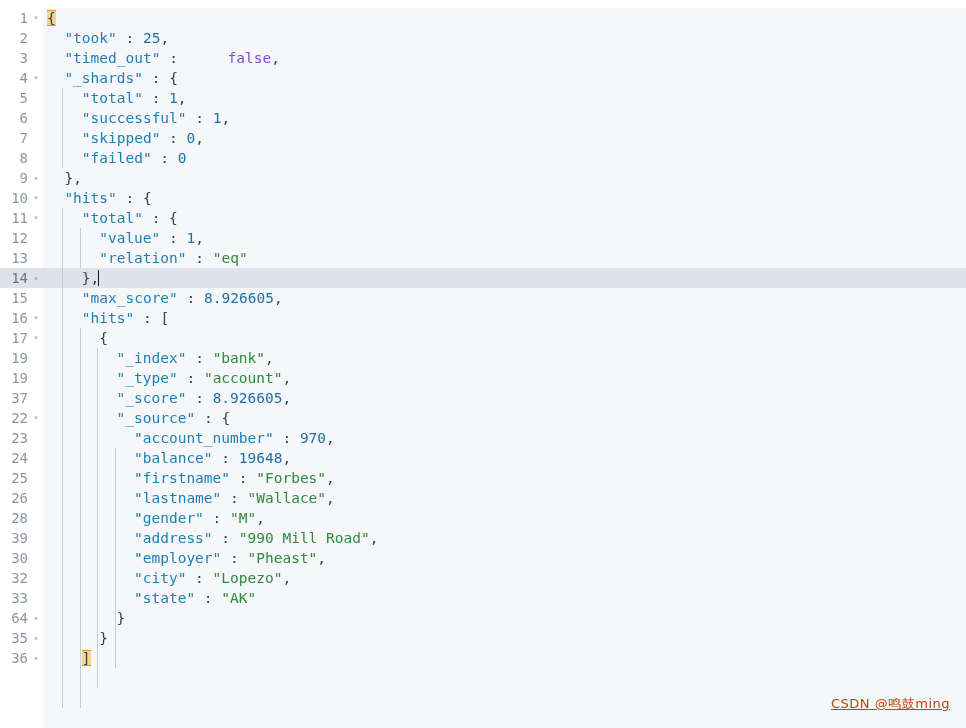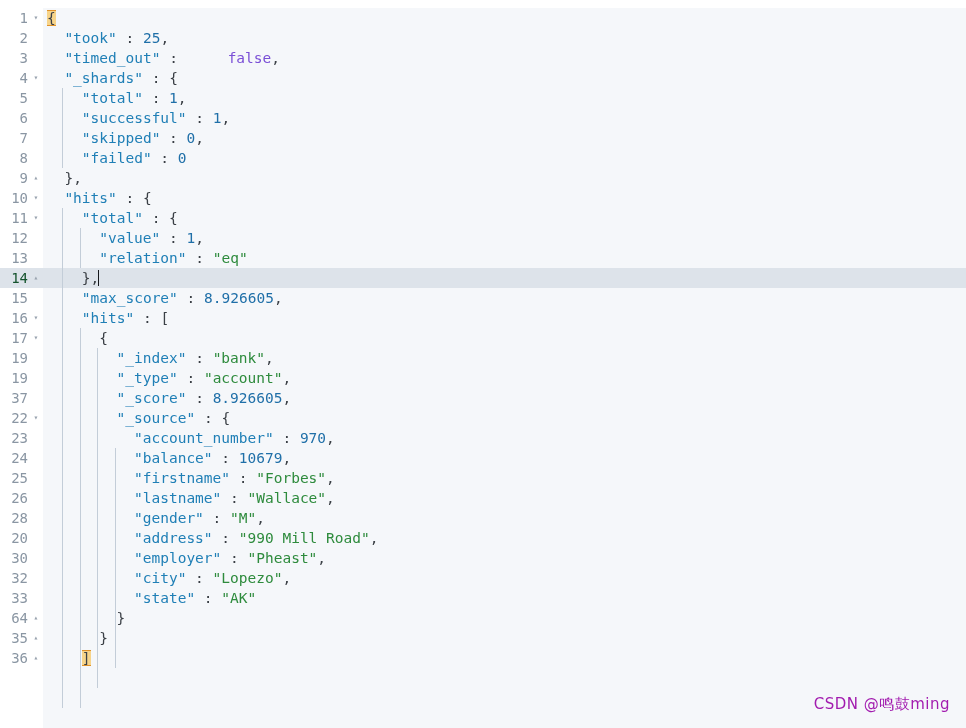--- a/index.html
+++ b/index.html
@@ -45,21 +45,21 @@
     height: 20px;
     white-space: pre;
   }
   .row.active .row-bg {
     position: absolute;
     top: 0; left: 0;
     width: 966px; height: 20px;
     background: #dde3ea;
     z-index: 0;
   }
-  .row.active .lnum { color: #14532d; }
+  .row.active .lnum { color: #737373; }
   .lnum {
     position: absolute;
     left: 0; top: 0;
     width: 28px;
     text-align: right;
     color: #8a96a3;
     font-size: 14px;
     z-index: 2;
   }
   .fold {
@@ -104,26 +104,27 @@
     width: 1px;
     height: 16px;
     background: #15181c;
     vertical-align: -3px;
     margin-left: -1px;
   }
   #watermark {
     position: absolute;
     right: 16px;
     bottom: 14px;
-    color: #a21caf;
+    color: #c2410c;
     font-family: "DejaVu Sans", "Liberation Sans", sans-serif;
-    font-size: 15px;
+    font-size: 13px;
     letter-spacing: .5px;
     z-index: 8;
     user-select: none;
+    text-decoration: underline;
   }
 </style>
 </head>
 <body>
 
 <div id="editor">
 
   <div id="gutter-bg"></div>
 
   <div id="lines">
@@ -148,25 +149,25 @@
       <div class="row"><span class="lnum">13</span><span class="code" style="left: 99.2px;"><span class="k">"relation"</span><span class="p"> : </span><span class="s">"eq"</span></span></div>
       <div class="row active"><div class="row-bg"></div><span class="lnum">14</span><span class="fold">▴</span><span class="code" style="left: 81.8px;"><span class="br">}</span><span class="p">,</span><span class="caret"></span></span></div>
       <div class="row"><span class="lnum">15</span><span class="code" style="left: 81.8px;"><span class="k">"max_score"</span><span class="p"> : </span><span class="n">8.926605</span><span class="p">,</span></span></div>
       <div class="row"><span class="lnum">16</span><span class="fold">▾</span><span class="code" style="left: 81.8px;"><span class="k">"hits"</span><span class="p"> : </span><span class="br">[</span></span></div>
       <div class="row"><span class="lnum">17</span><span class="fold">▾</span><span class="code" style="left: 99.2px;"><span class="br">{</span></span></div>
       <div class="row"><span class="lnum">19</span><span class="code" style="left: 116.6px;"><span class="k">"_index"</span><span class="p"> : </span><span class="s">"bank"</span><span class="p">,</span></span></div>
       <div class="row"><span class="lnum">19</span><span class="code" style="left: 116.6px;"><span class="k">"_type"</span><span class="p"> : </span><span class="s">"account"</span><span class="p">,</span></span></div>
       <div class="row"><span class="lnum">37</span><span class="code" style="left: 116.6px;"><span class="k">"_score"</span><span class="p"> : </span><span class="n">8.926605</span><span class="p">,</span></span></div>
       <div class="row"><span class="lnum">22</span><span class="fold">▾</span><span class="code" style="left: 116.6px;"><span class="k">"_source"</span><span class="p"> : </span><span class="br">{</span></span></div>
       <div class="row"><span class="lnum">23</span><span class="code" style="left: 134px;"><span class="k">"account_number"</span><span class="p"> : </span><span class="n">970</span><span class="p">,</span></span></div>
-      <div class="row"><span class="lnum">24</span><span class="code" style="left: 134px;"><span class="k">"balance"</span><span class="p"> : </span><span class="n">10679</span><span class="p">,</span></span></div>
+      <div class="row"><span class="lnum">24</span><span class="code" style="left: 134px;"><span class="k">"balance"</span><span class="p"> : </span><span class="n">19648</span><span class="p">,</span></span></div>
       <div class="row"><span class="lnum">25</span><span class="code" style="left: 134px;"><span class="k">"firstname"</span><span class="p"> : </span><span class="s">"Forbes"</span><span class="p">,</span></span></div>
       <div class="row"><span class="lnum">26</span><span class="code" style="left: 134px;"><span class="k">"lastname"</span><span class="p"> : </span><span class="s">"Wallace"</span><span class="p">,</span></span></div>
       <div class="row"><span class="lnum">28</span><span class="code" style="left: 134px;"><span class="k">"gender"</span><span class="p"> : </span><span class="s">"M"</span><span class="p">,</span></span></div>
-      <div class="row"><span class="lnum">20</span><span class="code" style="left: 134px;"><span class="k">"address"</span><span class="p"> : </span><span class="s">"990 Mill Road"</span><span class="p">,</span></span></div>
+      <div class="row"><span class="lnum">39</span><span class="code" style="left: 134px;"><span class="k">"address"</span><span class="p"> : </span><span class="s">"990 Mill Road"</span><span class="p">,</span></span></div>
       <div class="row"><span class="lnum">30</span><span class="code" style="left: 134px;"><span class="k">"employer"</span><span class="p"> : </span><span class="s">"Pheast"</span><span class="p">,</span></span></div>
       <div class="row"><span class="lnum">32</span><span class="code" style="left: 134px;"><span class="k">"city"</span><span class="p"> : </span><span class="s">"Lopezo"</span><span class="p">,</span></span></div>
       <div class="row"><span class="lnum">33</span><span class="code" style="left: 134px;"><span class="k">"state"</span><span class="p"> : </span><span class="s">"AK"</span></span></div>
       <div class="row"><span class="lnum">64</span><span class="fold">▴</span><span class="code" style="left: 116.6px;"><span class="br">}</span></span></div>
       <div class="row"><span class="lnum">35</span><span class="fold">▴</span><span class="code" style="left: 99.2px;"><span class="br">}</span></span></div>
       <div class="row"><span class="lnum">36</span><span class="fold">▴</span><span class="code" style="left: 81.8px;"><span class="br-match">]</span></span></div>
     </div>
 
   <div id="top-strip"></div>
 

